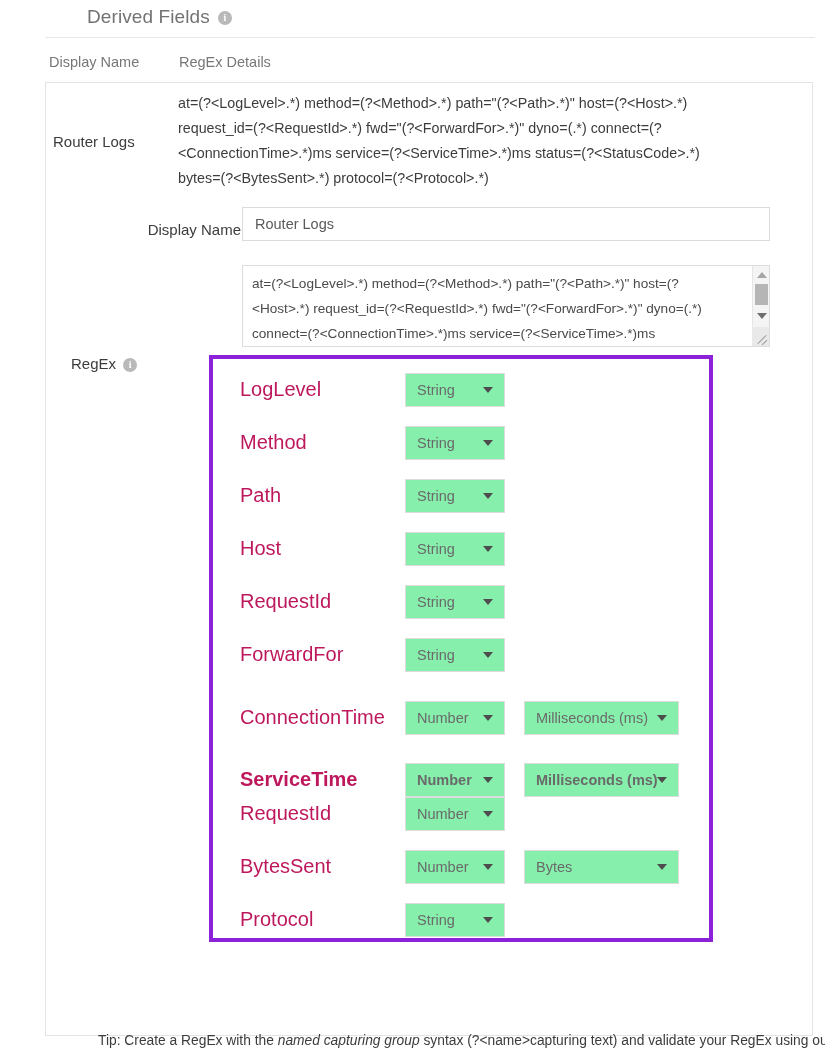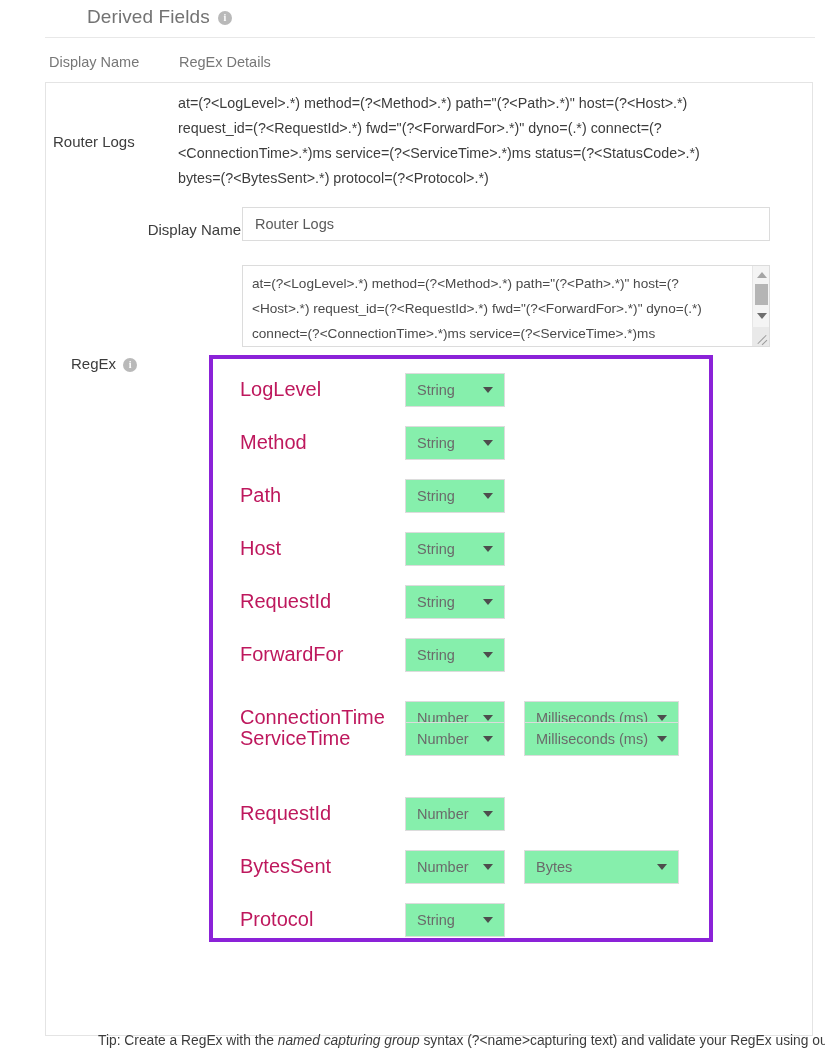--- a/index.html
+++ b/index.html
@@ -372,21 +372,21 @@
         <div class="grp-label">ConnectionTime</div>
         <div class="select type">
           <span>Number</span>
           <span class="caret"></span>
         </div>
         <div class="select unit">
           <span>Milliseconds (ms)</span>
           <span class="caret"></span>
         </div>
       </div>
-      <div class="grp-row" style="top: 357px;">
+      <div class="grp-row" style="top: 398px; font-weight: bold;">
         <div class="grp-label">ServiceTime</div>
         <div class="select type">
           <span>Number</span>
           <span class="caret"></span>
         </div>
         <div class="select unit">
           <span>Milliseconds (ms)</span>
           <span class="caret"></span>
         </div>
       </div>

